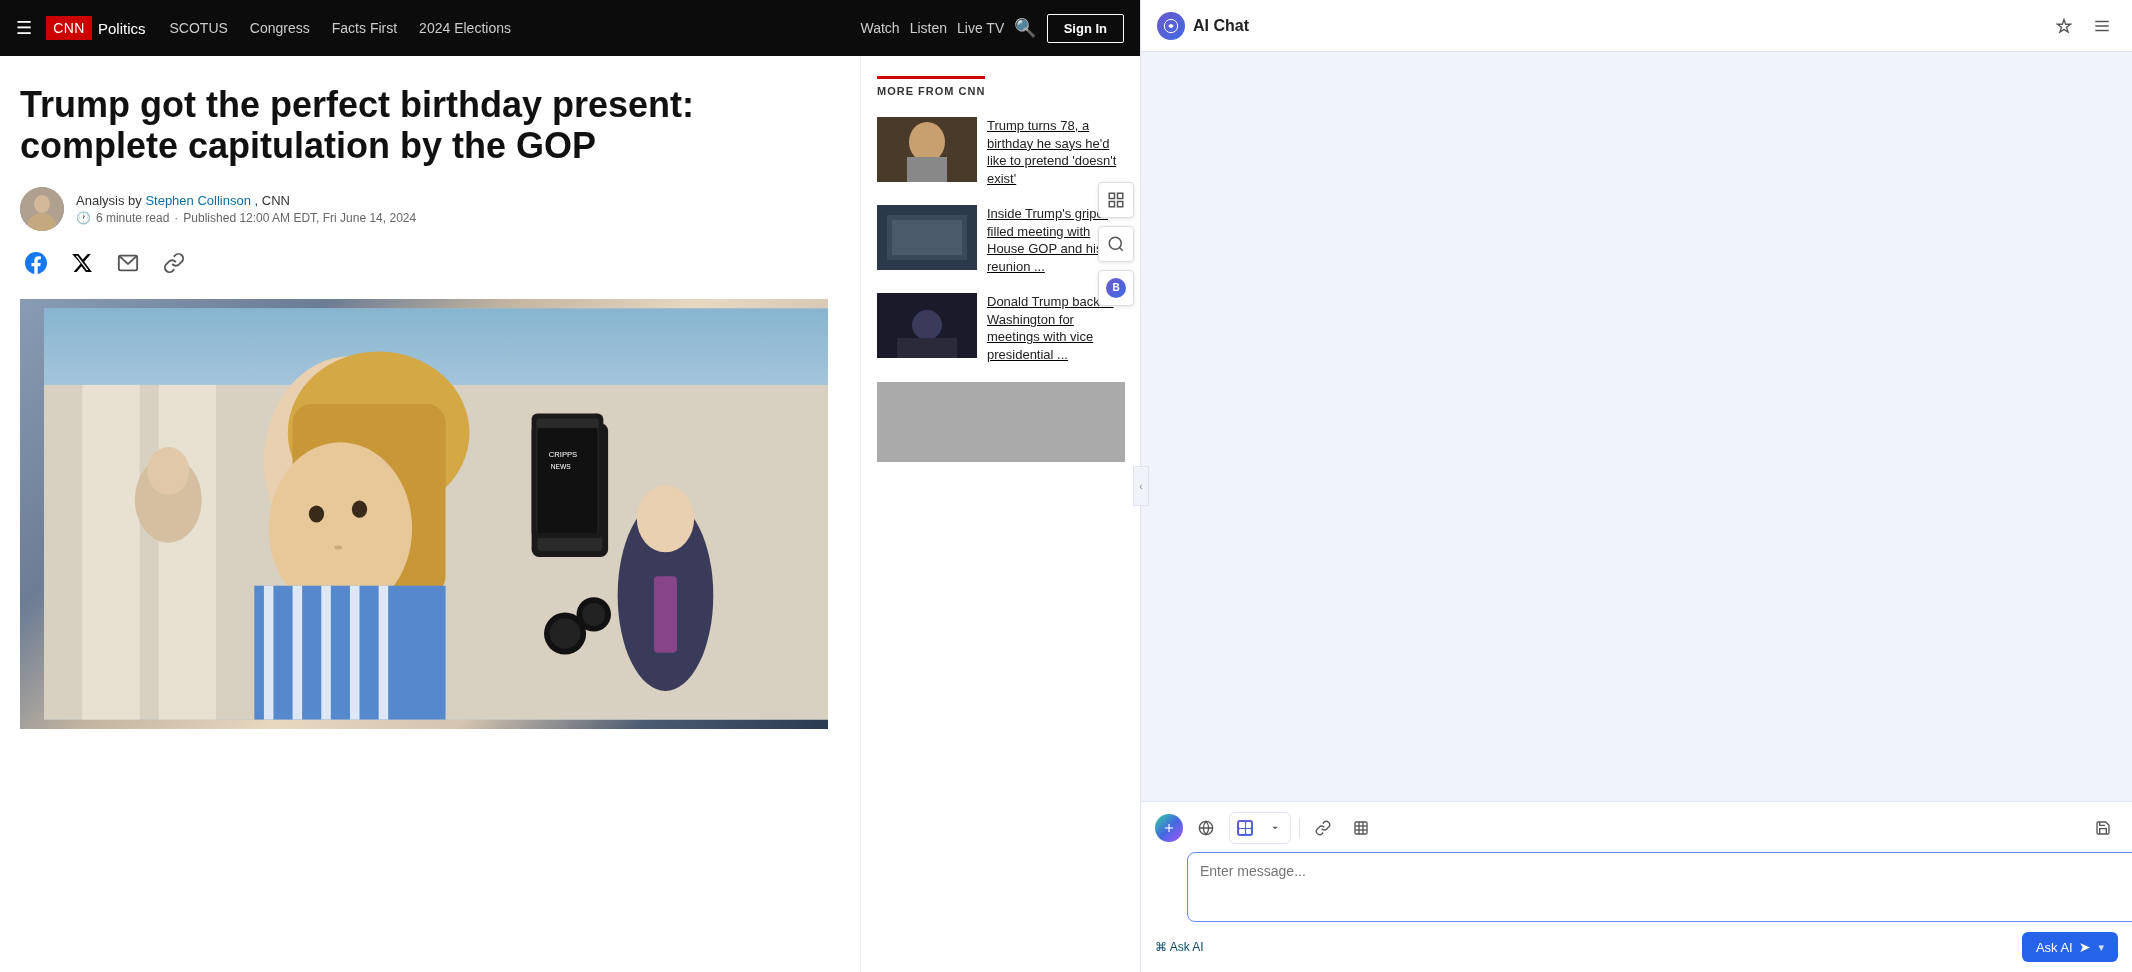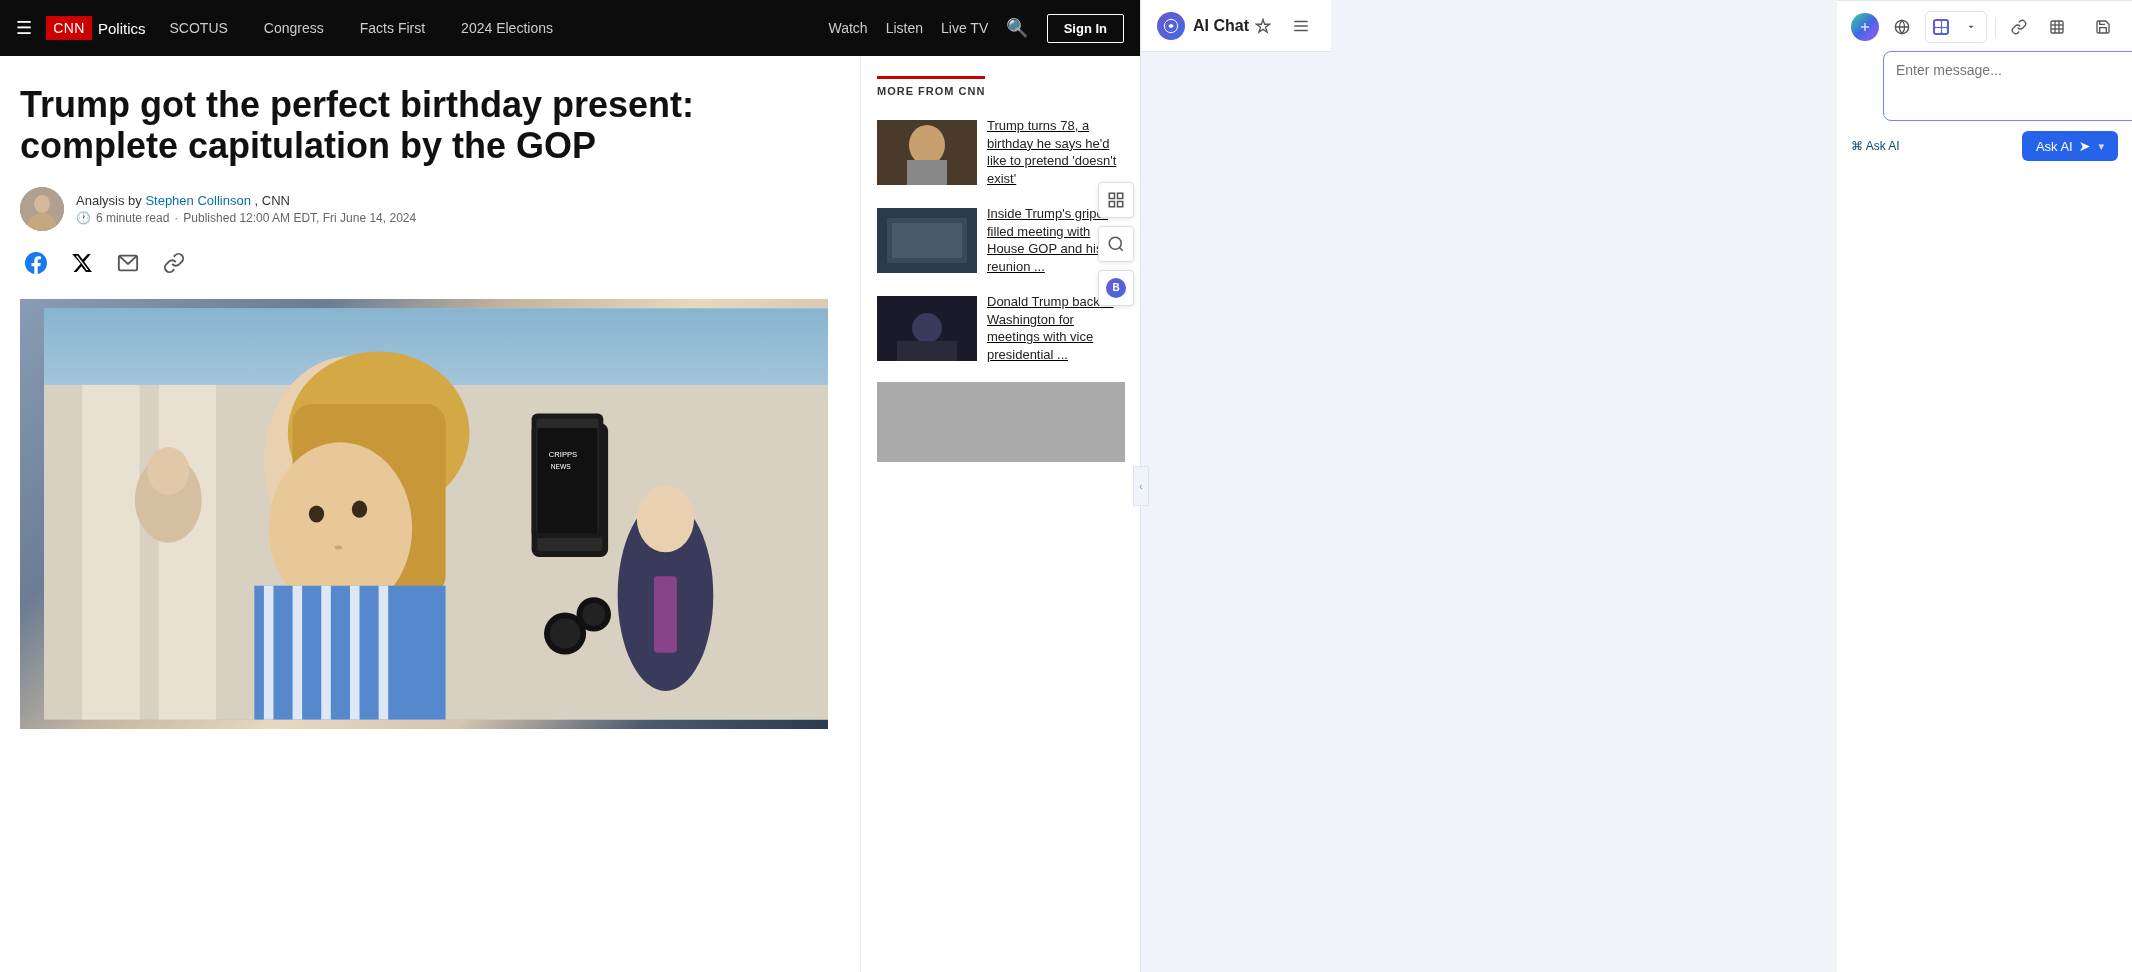--- a/index.html
+++ b/index.html
@@ -44,34 +44,34 @@
     }
     .nav-section-label {
       color: #fff;
       font-size: 15px;
       font-weight: 500;
       margin-right: 24px;
     }
     .nav-links {
       display: flex;
       align-items: center;
-      gap: 36px;
+      gap: 22px;
       flex: 1;
     }
     .nav-link {
       color: #ccc;
       font-size: 14px;
       text-decoration: none;
       cursor: pointer;
       white-space: nowrap;
     }
     .nav-right {
       display: flex;
       align-items: center;
-      gap: 18px;
+      gap: 10px;
     }
     .nav-right-link {
       color: #ccc;
       font-size: 14px;
       cursor: pointer;
       text-decoration: none;
     }
     .nav-search-icon {
       color: #ccc;
       font-size: 18px;
@@ -213,21 +213,20 @@
       border-top: 3px solid #cc0000;
       padding-top: 6px;
       display: inline-block;
     }
 
     .sidebar-story {
       display: flex;
       gap: 10px;
       margin-bottom: 18px;
       cursor: pointer;
-      align-items: center;
     }
     .sidebar-story-thumb {
       width: 100px;
       height: 65px;
       background: #ccc;
       flex-shrink: 0;
       overflow: hidden;
     }
     .thumb-1 { background: linear-gradient(135deg, #4a3a2a 0%, #6a5040 40%, #8a7060 70%, #3a2a1a 100%); }
     .thumb-2 { background: linear-gradient(135deg, #2a3a4a 0%, #4a5a6a 40%, #6a7a8a 70%, #1a2a3a 100%); }
@@ -260,21 +259,21 @@
       color: #555;
       box-shadow: 0 1px 4px rgba(0,0,0,0.1);
     }
 
     
     #brainy-panel {
       width: 992px;
       height: 972px;
       background: #f0f4fa;
       display: flex;
-      flex-direction: row;
+      flex-direction: column;
       border-left: 1px solid #dde3f0;
     }
 
     #brainy-header {
       background: #fff;
       height: 52px;
       display: flex;
       align-items: center;
       padding: 0 16px;
       border-bottom: 1px solid #e0e6f0;

